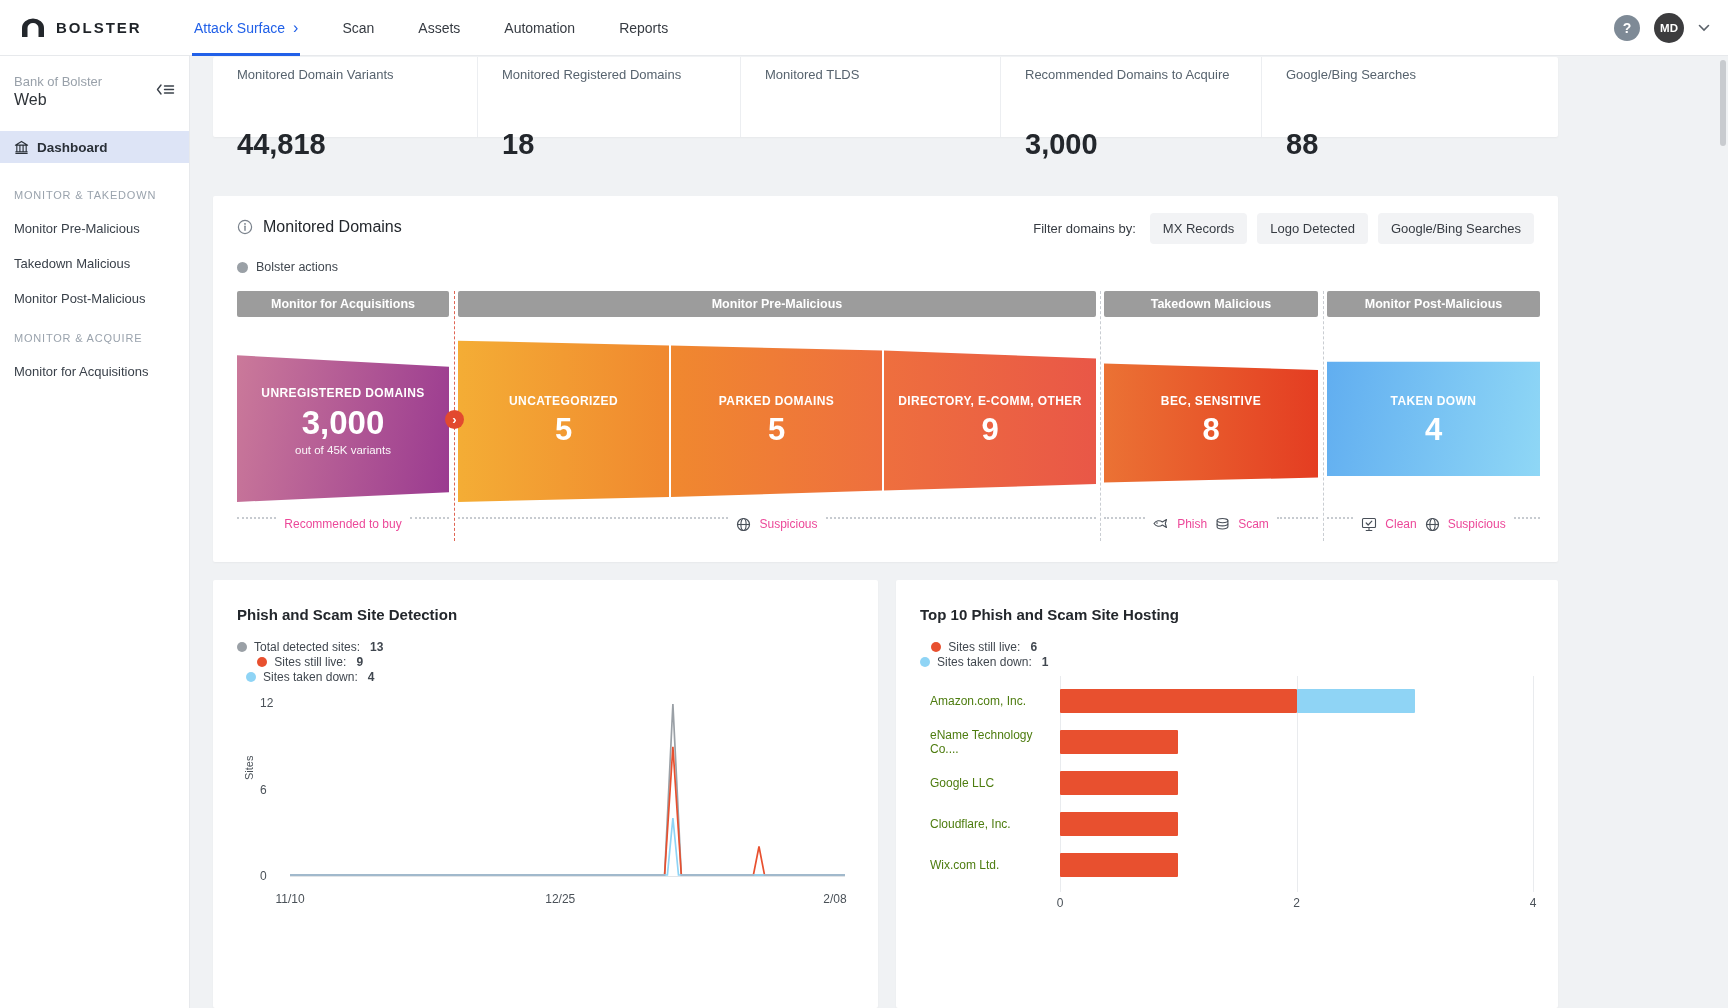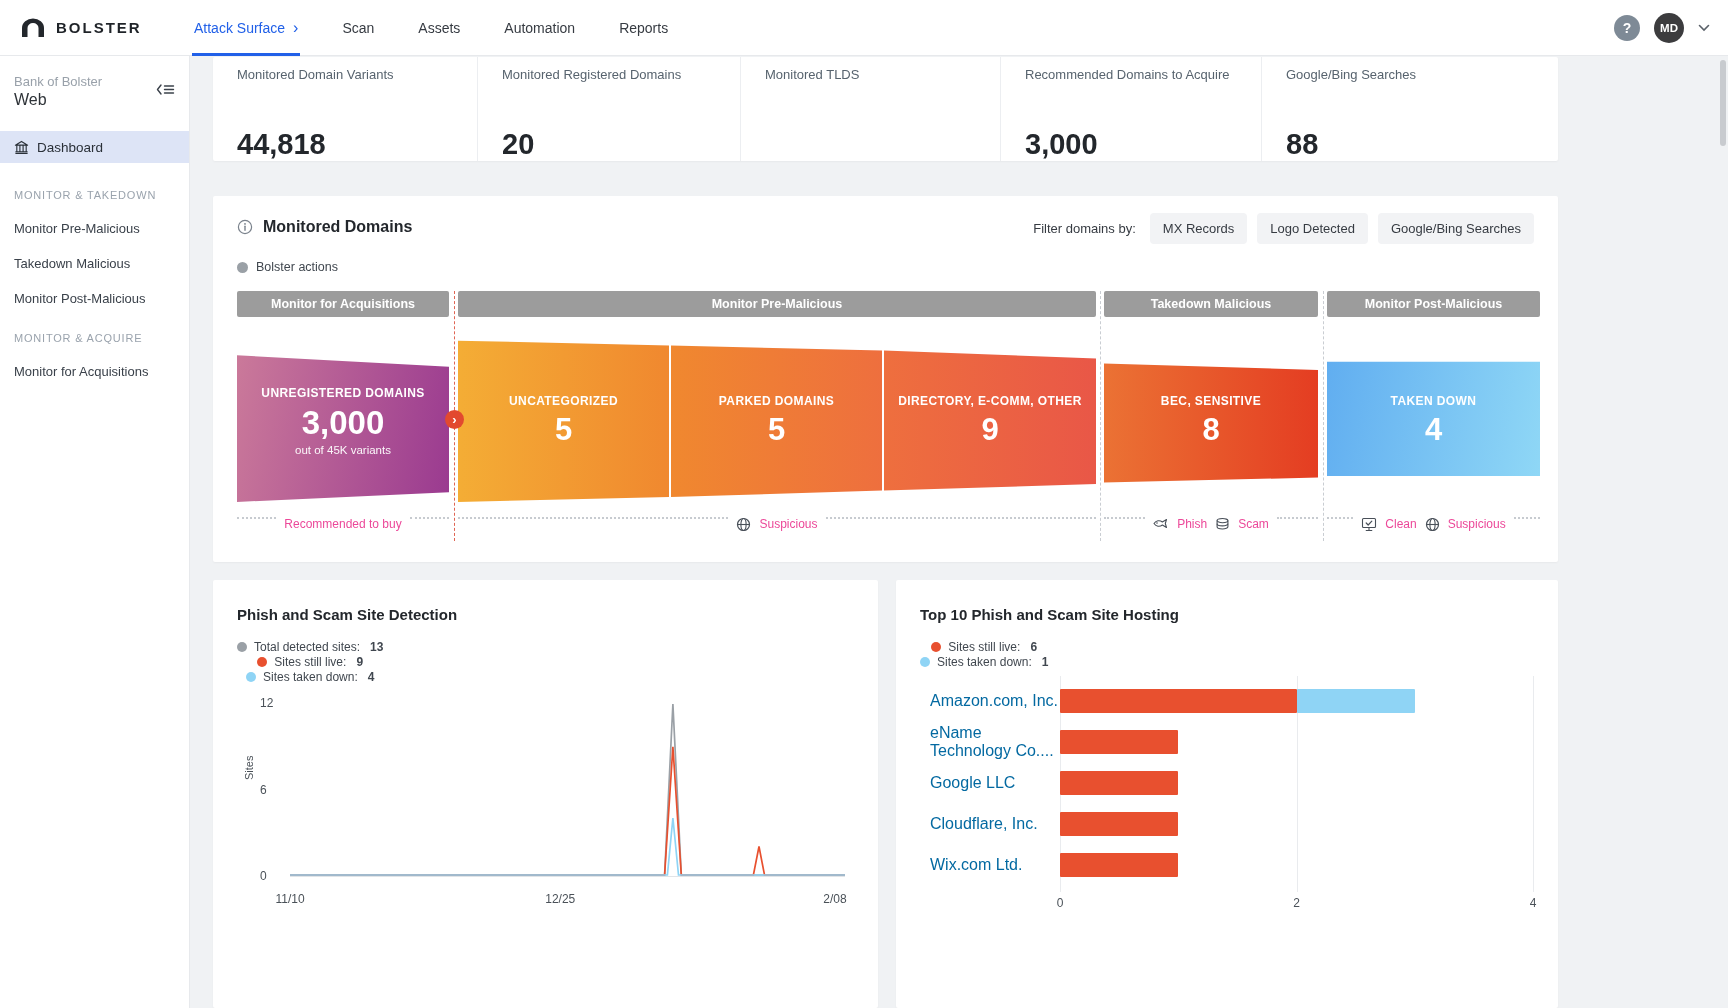--- a/index.html
+++ b/index.html
@@ -25,42 +25,42 @@
     font-size:11.5px; font-weight:700; display:flex; align-items:center; justify-content:center; cursor:pointer; }
   .caret { color:#5a6169; font-size:12px; cursor:pointer; }
 
   
   .sidebar { position:absolute; left:0; top:56px; width:190px; height:952px; background:#fff;
     border-right:1px solid #e7e9ec; z-index:20; }
   .side-org { padding:18px 14px 0 14px; font-size:13px; color:#99a1aa; }
   .side-ws { padding:2px 14px 0 14px; font-size:16px; color:#2e3338; font-weight:500; }
   .collapse-btn { position:absolute; right:14px; top:26px; cursor:pointer; }
   .side-dash { margin-top:22px; height:32px; background:#dde4f6; display:flex; align-items:center;
-    gap:8px; padding-left:14px; font-size:13.5px; font-weight:400; color:#2a3038; cursor:pointer; }
+    gap:8px; padding-left:14px; font-size:13.5px; font-weight:700; color:#2a3038; cursor:pointer; }
   .side-section { padding:26px 14px 0 14px; font-size:11px; letter-spacing:.8px; color:#9aa3ad; }
   .side-item { padding:20px 14px 0 14px; font-size:13px; color:#3a414a; cursor:pointer; }
 
   
   .main-bg { position:absolute; left:190px; top:56px; width:1538px; height:952px; background:#f0f2f4; }
   .card { position:absolute; background:#fff; border-radius:2px; box-shadow:0 1px 2px rgba(20,24,28,.04); }
-  .card-stats  { left:213px; top:57px;  width:1345px; height:104px; display:flex; }
+  .card-stats  { left:213px; top:57px;  width:1345px; height:80px; display:flex; }
   .card-md     { left:213px; top:196px; width:1345px; height:366px; }
   .card-det    { left:213px; top:580px; width:665px;  height:428px; }
   .card-host   { left:896px; top:580px; width:662px;  height:428px; }
 
   
   .stat-cell { padding:10px 0 0 24px; }
   .stat-cell + .stat-cell { border-left:1px solid #eceef1; }
   .stat-label { font-size:13px; color:#57636e; }
   .stat-value { margin-top:46px; font-size:29px; font-weight:700; color:#23272c; }
   .sc1{width:264px}.sc2{width:263px}.sc3{width:260px}.sc4{width:261px}.sc5{flex:1}
 
   
   .md-head { position:absolute; left:24px; top:22px; display:flex; align-items:center; gap:10px; }
-  .md-title { font-size:16px; font-weight:700; color:#23272c; }
+  .md-title { font-size:16px; font-weight:400; color:#23272c; }
   .md-filters { position:absolute; right:24px; top:17px; display:flex; align-items:center; gap:10px; }
   .md-filter-label { font-size:13px; color:#363b42; margin-right:4px; }
   .filter-btn { background:#f2f3f5; border:none; border-radius:4px; padding:8px 13px;
     font-size:13px; color:#363b42; font-family:inherit; cursor:pointer; }
   .md-actions { position:absolute; left:24px; top:64px; display:flex; align-items:center; gap:8px;
     font-size:12.5px; color:#40474f; }
   .dot { border-radius:50%; display:inline-block; }
   .dot-gray { width:11px; height:11px; background:#9aa0a6; }
 
   .funnel { position:absolute; left:24px; top:95px; width:1303px; height:252px; }
@@ -115,21 +115,21 @@
   .ytick { position:absolute; right:100%; margin-right:0; width:30px; text-align:left;
     font-size:12px; color:#4a5158; }
   .det-xticks { position:absolute; left:77px; top:312px; width:555px; height:16px; }
   .xtick { position:absolute; transform:translateX(-50%); font-size:12px; color:#4a5158; white-space:nowrap; }
   .ylabel { position:absolute; left:30px; top:200px; font-size:11px; color:#4a5158;
     transform:rotate(-90deg); transform-origin:left top; }
 
   
   .host-rows { position:absolute; left:0; top:100px; width:662px; }
   .hrow { height:41px; display:flex; align-items:center; }
-  .hlabel { width:164px; padding-left:34px; font-size:16px; color:#0369a1; }
+  .hlabel { width:164px; padding-left:34px; font-size:12px; color:#4d7c0f; }
   .htrack { width:473px; height:24px; display:flex; align-items:center; }
   .hbar { height:24px; border-radius:1px; }
   .host-grid { position:absolute; left:164px; top:96px; width:473px; height:216px; z-index:0; }
   .vgrid { position:absolute; top:0; height:216px; width:0; border-left:1px solid #e9ebee; }
   .host-xticks { position:absolute; left:164px; top:316px; width:473px; height:16px; }
 
   .scrollbar-thumb { position:absolute; right:2px; top:60px; width:6px; height:86px;
     border-radius:3px; background:#c8cbcf; z-index:40; cursor:pointer; }
 
   .icon svg { display:block; }
@@ -202,21 +202,21 @@
   <div class="side-item">Monitor for Acquisitions</div>
 </div>
 
 <div class="card card-stats">
   <div class="stat-cell sc1">
     <div class="stat-label">Monitored Domain Variants</div>
     <div class="stat-value">44,818</div>
   </div>
   <div class="stat-cell sc2">
     <div class="stat-label">Monitored Registered Domains</div>
-    <div class="stat-value">20</div>
+    <div class="stat-value">18</div>
   </div>
   <div class="stat-cell sc3">
     <div class="stat-label">Monitored TLDS</div>
   </div>
   <div class="stat-cell sc4">
     <div class="stat-label">Recommended Domains to Acquire</div>
     <div class="stat-value">3,000</div>
   </div>
   <div class="stat-cell sc5">
     <div class="stat-label">Google/Bing Searches</div>

